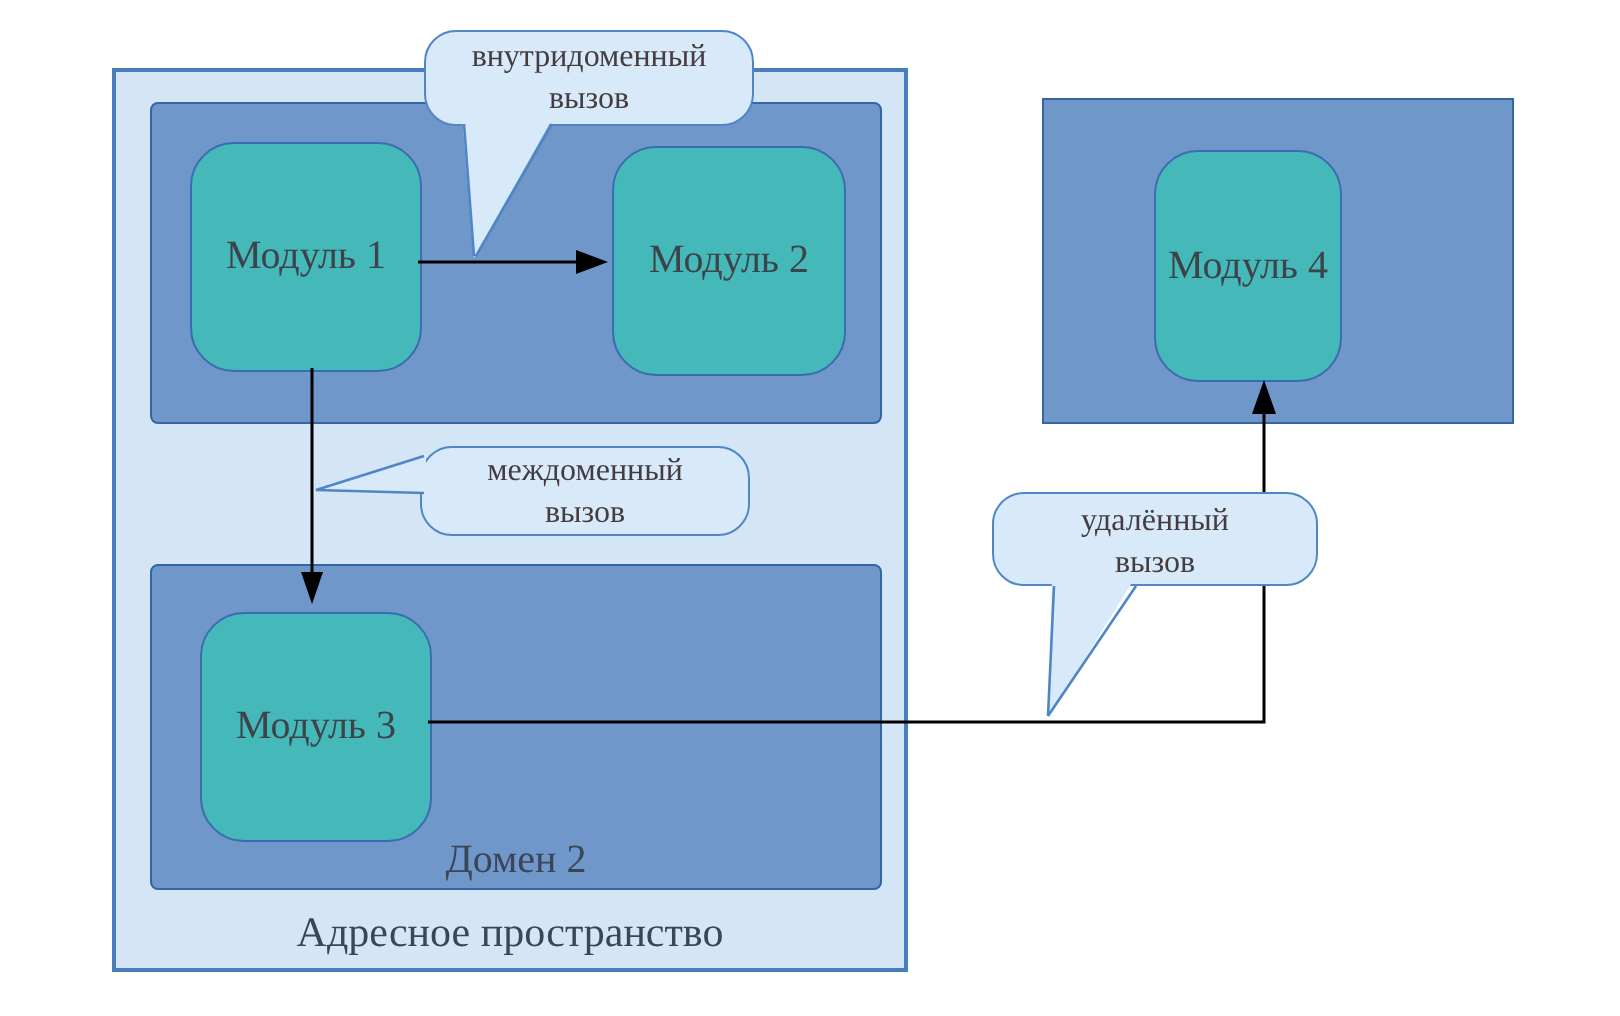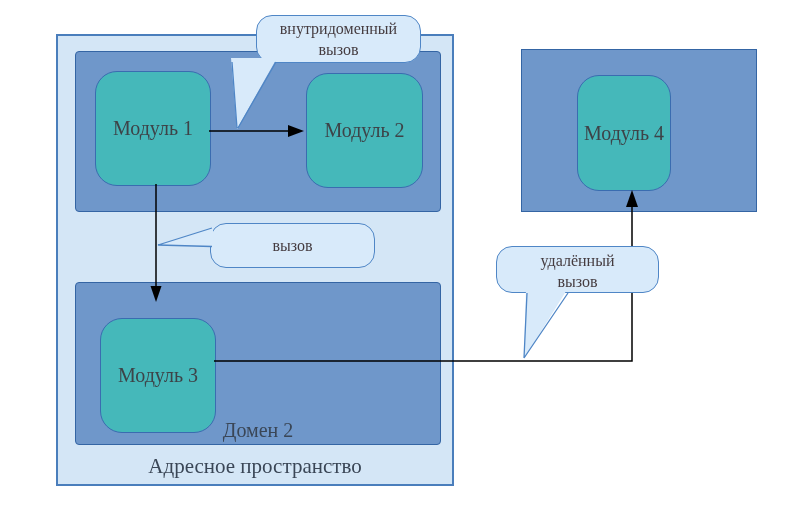--- a/index.html
+++ b/index.html
@@ -13,32 +13,32 @@
   .domain-1{left:17px;top:15px;width:366px;height:161px;}
   .domain-2{left:17px;top:246px;width:366px;height:163px;}
   .remote-box{left:521px;top:49px;width:236px;height:163px;
               background:#6f97ca;border:1.5px solid #3465a4;}
 
   .module{background:#45b8ba;border:1.5px solid #3a6cb0;border-radius:22px;
           display:flex;align-items:center;justify-content:center;
           font-size:20px;color:#3d4348;}
   .m1{left:19px;top:19px;width:116px;height:115px;}
   .m2{left:230px;top:21px;width:117px;height:115px;}
-  .m3{left:24px;top:23px;width:116px;height:115px;margin-top:12px;}
+  .m3{left:24px;top:23px;width:116px;height:115px;}
   .m4{left:55px;top:25px;width:94px;height:116px;}
 
   .domain-label{left:0;right:0;bottom:2px;text-align:center;
                 font-size:20px;color:#3a4656;}
   .outer-label{left:0;right:0;bottom:5px;text-align:center;
                font-size:21px;color:#3a4656;}
 
   .callout{background:#d8eafa;border:1.5px solid #4f86c6;border-radius:16px;
            display:flex;flex-direction:column;align-items:center;justify-content:center;
            font-size:16px;line-height:21px;color:#453c40;z-index:5;}
-  .c1{left:212px;top:15px;width:165px;height:48px;margin-left:44px;}
+  .c1{left:212px;top:15px;width:165px;height:48px;}
   .c2{left:210px;top:223px;width:165px;height:45px;}
   .c3{left:496px;top:246px;width:163px;height:47px;justify-content:flex-end;}
 
   svg.layer{position:absolute;left:0;top:0;pointer-events:none;}
   svg.arrows{z-index:3;}
   svg.tails{z-index:6;}
 </style>
 </head>
 <body>
 
@@ -82,20 +82,21 @@
       <polygon points="156,302 150.5,286 161.5,286"></polygon>
       <polygon points="632,190 626,207 638,207"></polygon>
     </g>
   </svg>
 
   <div class="abs callout c1">
     <span>внутридоменный</span>
     <span>вызов</span>
   </div>
   <div class="abs callout c2">
+    <span>междоменный</span>
     <span>вызов</span>
   </div>
   <div class="abs callout c3">
     <span>удалённый</span>
     <span>вызов</span>
   </div>
 
   <svg class="layer tails" width="810" height="508">
     <g>
       <polygon points="231,58 277,58 237,129" fill="#d8eafa" stroke="none"></polygon>

